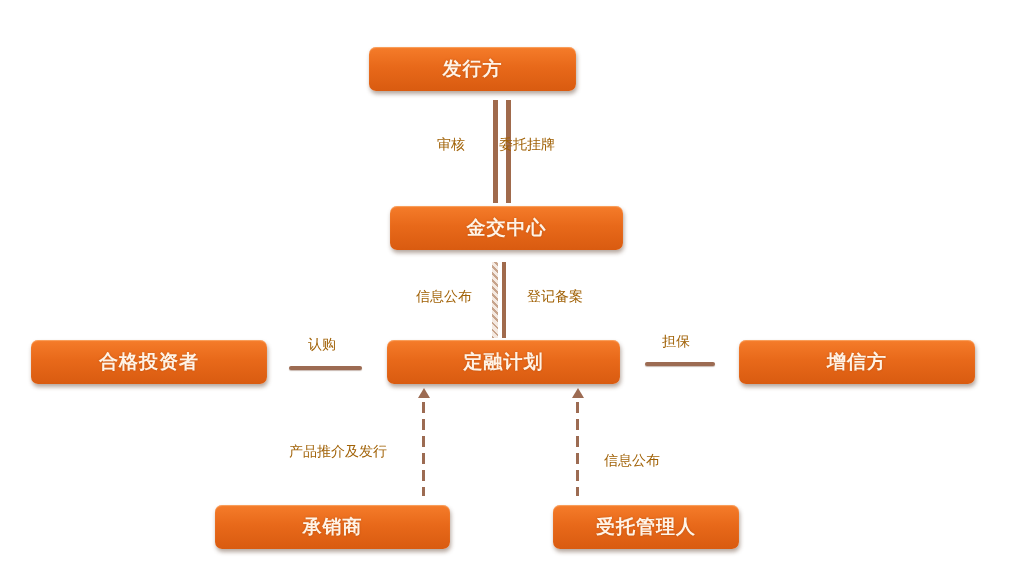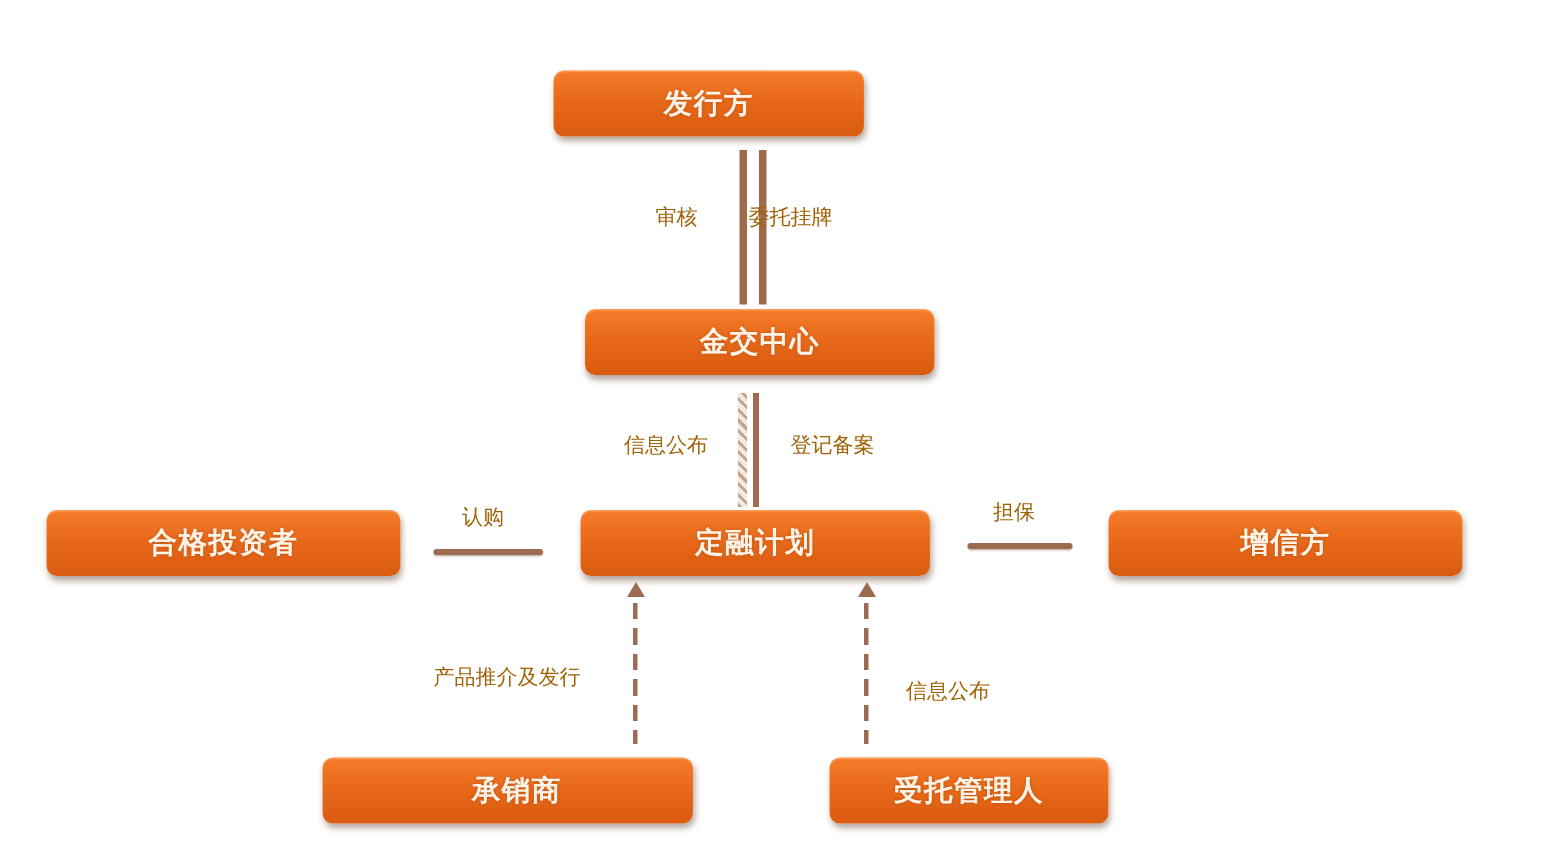--- a/index.html
+++ b/index.html
@@ -61,21 +61,21 @@
 </div>
 <div class="node" style="left:387px; top:340px; width:233px;text-align:center;">
   <span>定融计划</span>
 </div>
 <div class="node" style="left:31px; top:340px; width:236px;">
   <span>合格投资者</span>
 </div>
 <div class="node" style="left:739px; top:340px; width:236px;">
   <span>增信方</span>
 </div>
-<div class="node" style="left:215px; top:505px; width:235px;padding-left:12px;">
+<div class="node" style="left:215px; top:505px; width:235px;">
   <span>承销商</span>
 </div>
 <div class="node" style="left:553px; top:505px; width:186px;">
   <span>受托管理人</span>
 </div>
 
 <div class="line" style="left:493px; top:100px; width:5px; height:103px;"></div>
 <div class="line" style="left:506px; top:100px; width:5px; height:103px;"></div>
 <div class="label" style="left:437px; top:136px;">审核</div>
 <div class="label" style="left:499px; top:136px;">委托挂牌</div>

